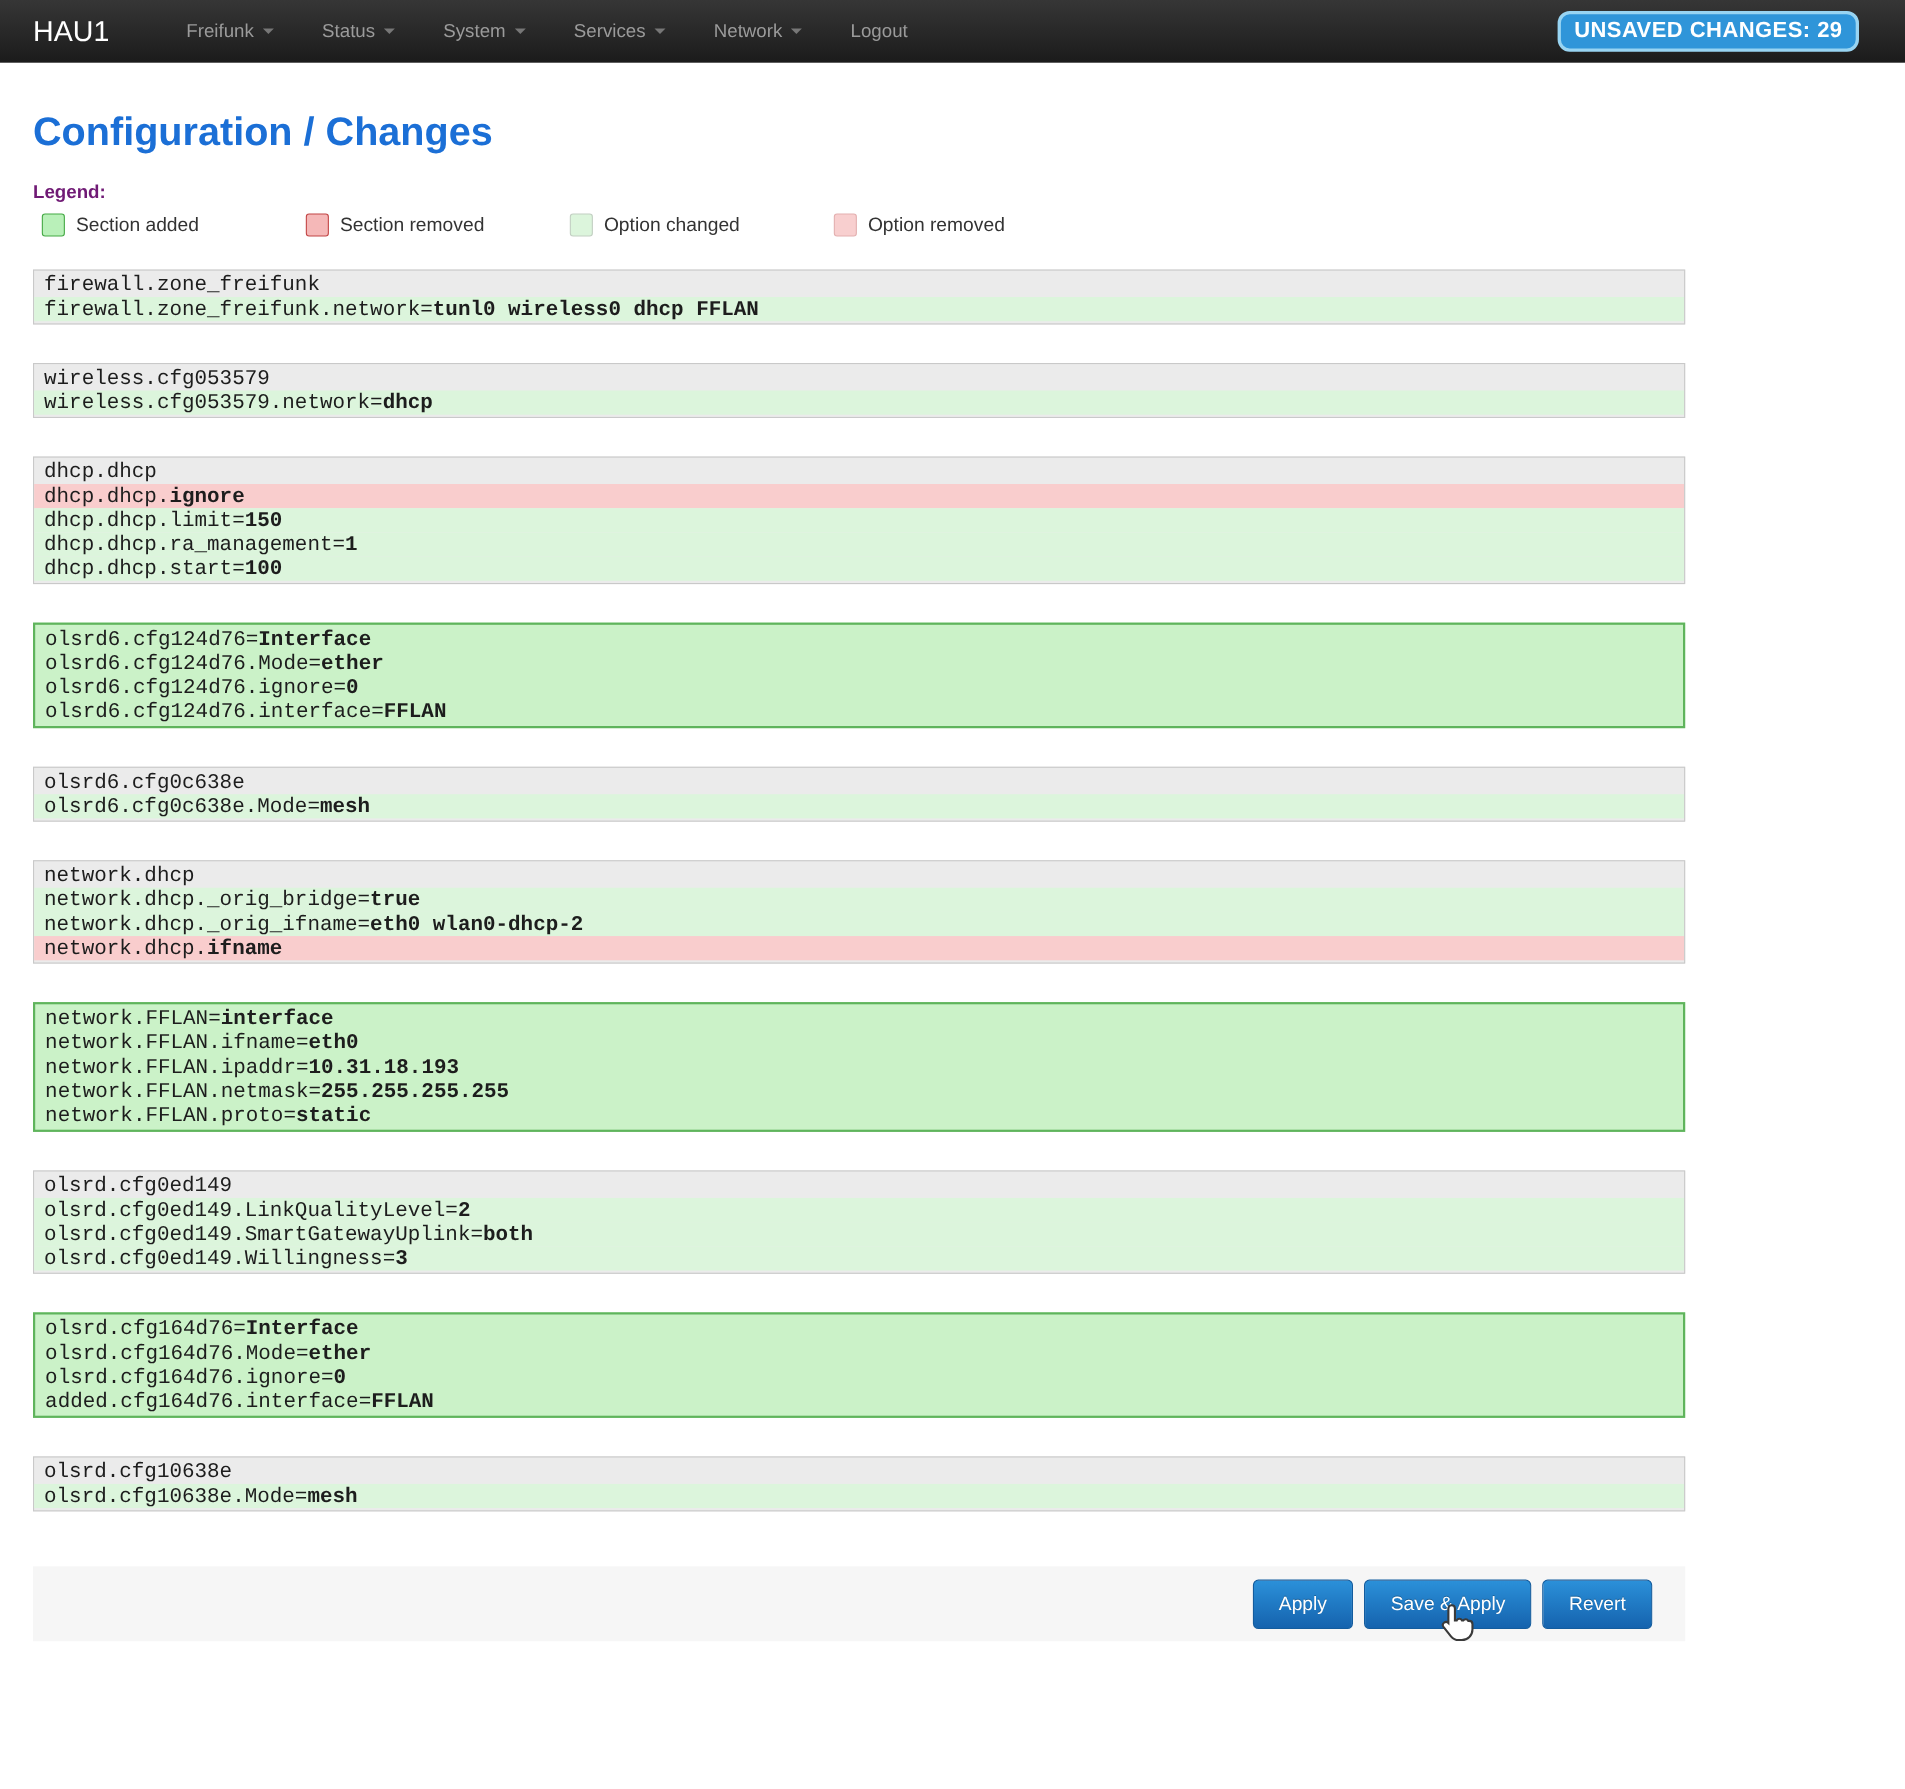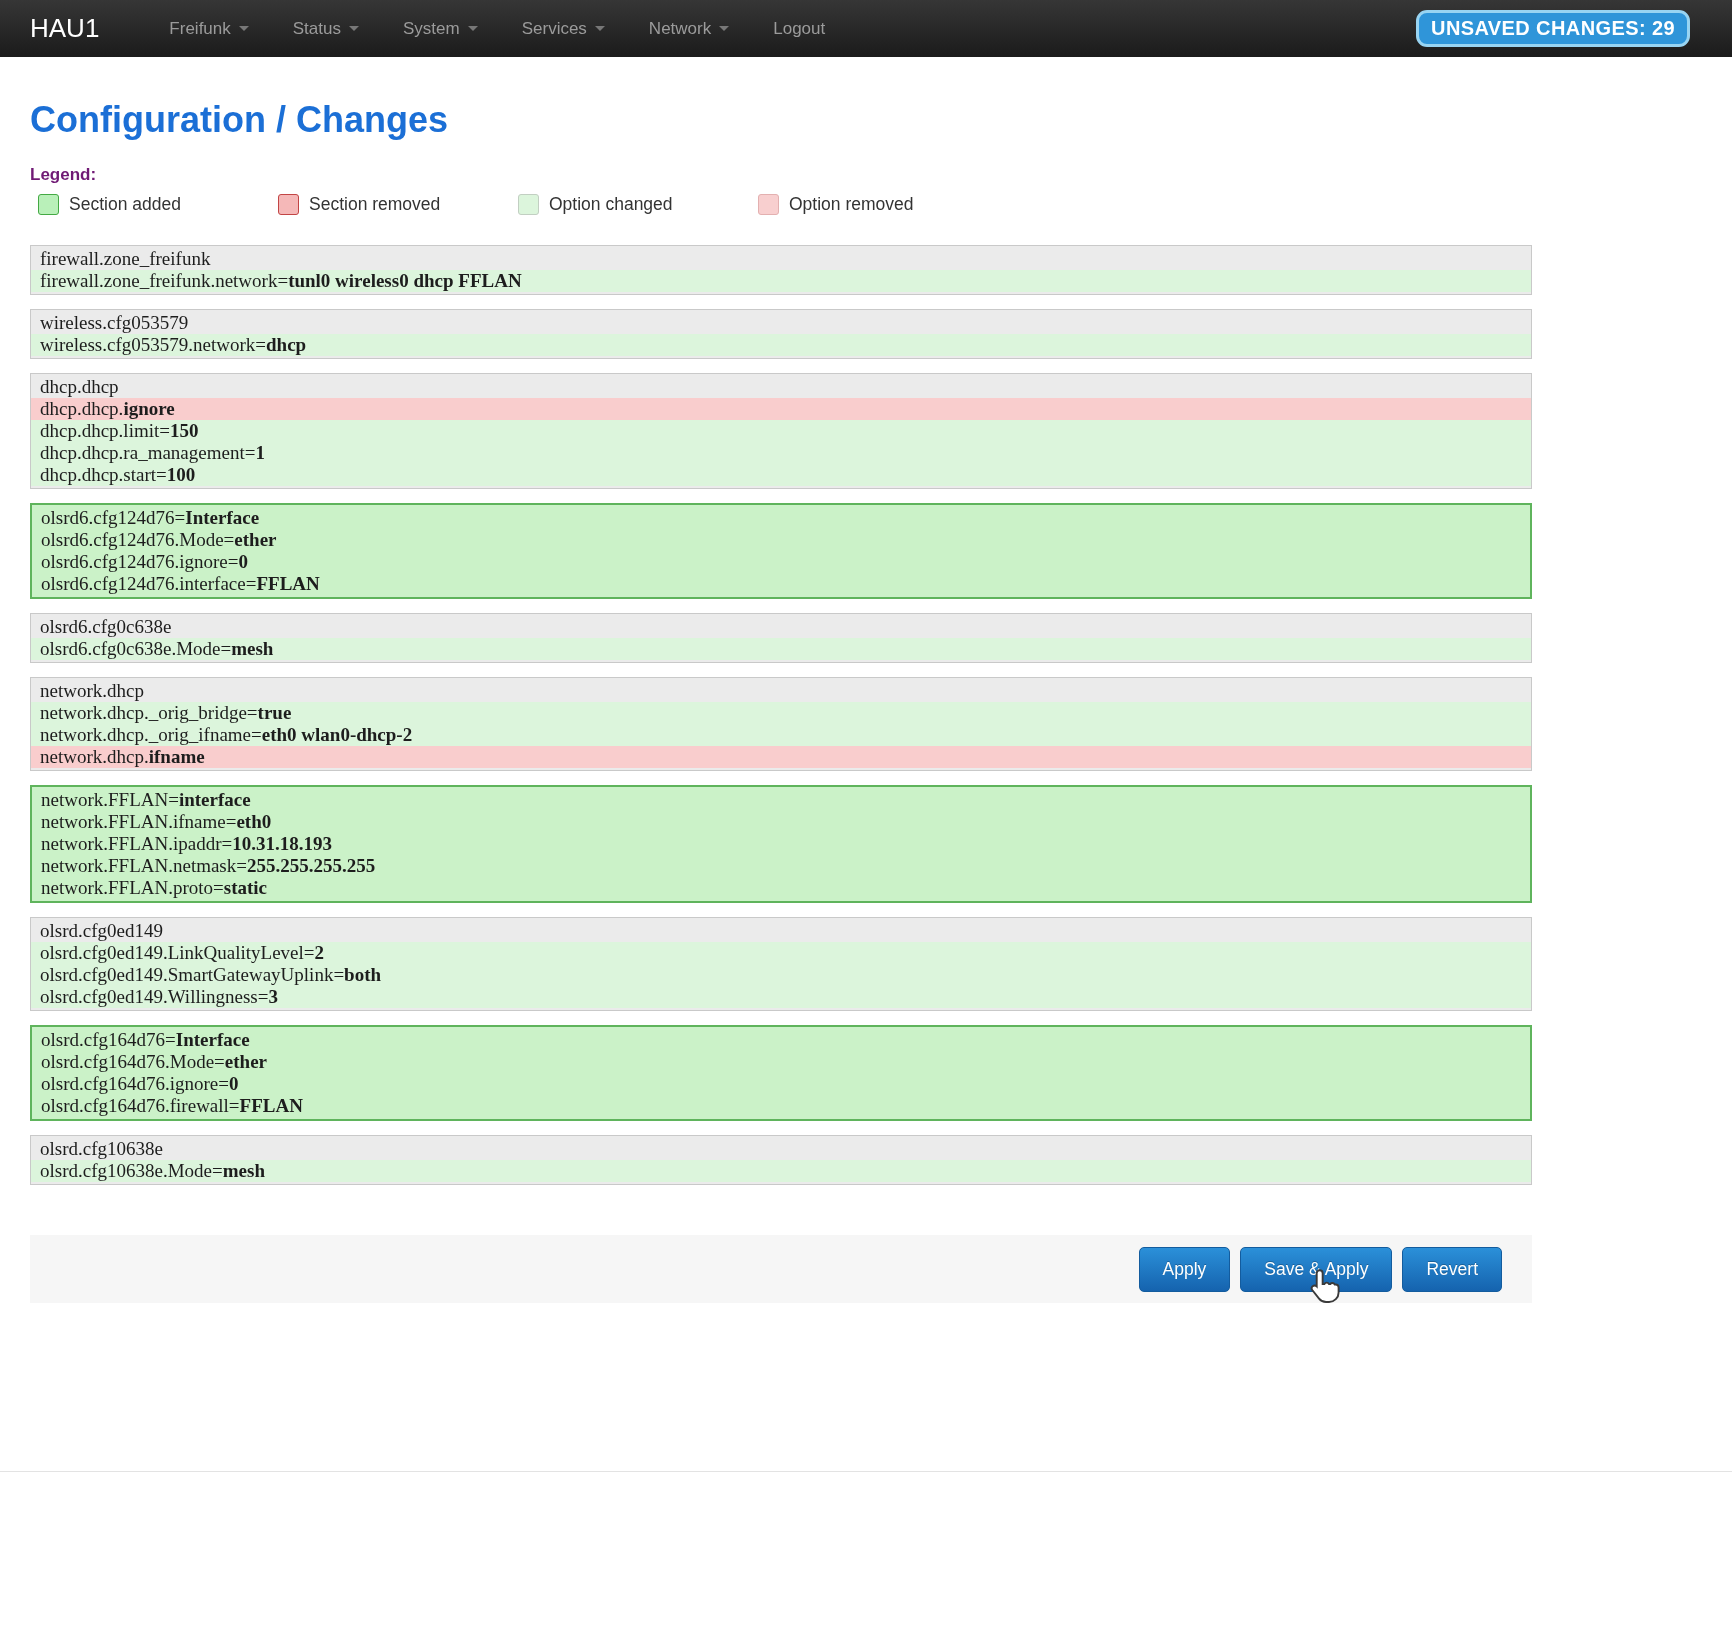--- a/index.html
+++ b/index.html
@@ -33,22 +33,22 @@
   
   .container { width:1502px; margin-left:30px; }
   h1 { color:var(--accent_blue,#1b6fd6); font-size:36px; font-weight:bold; margin:42px 0 24px; }
   .legend-title { font-weight:bold; font-size:17px; color:#701a75; margin:0 0 9px; }
   .legend-row { display:flex; padding-left:8px; margin-bottom:30px; }
   .legend-item { width:240px; display:flex; align-items:flex-end; font-size:17.5px; color:#333; }
   .swatch { width:21px; height:21px; border-radius:3px; margin-right:10px; border:1px solid transparent; }
   
   .code-block {
     border:1px solid var(--block_border,#c9c9c9); background:var(--block_bg,#ebebeb);
-    font-family:Liberation Serif, serif; font-size:19px; line-height:22px;
-    color:#1d1d1d; margin-bottom:14px; padding:2px 0; overflow:hidden;
+    font-family:Liberation Mono, monospace; font-size:19px; line-height:22px;
+    color:#1d1d1d; margin-bottom:35px; padding:2px 0; overflow:hidden;
   }
   .code-block.added {
     background:var(--section_added_bg,#cbf2c8);
     border:2px solid var(--section_added_border,#5fb45c);
   }
   .line { padding:0 9px; white-space:pre; }
   .line.chg { background:var(--option_changed_bg,#dcf5dc); }
   .line.rm  { background:var(--option_removed_bg,#f9cdcd); }
   .line strong { font-weight:bold; }
   
@@ -147,21 +147,21 @@
       <div class="code-block">
         <div class="line hdr"><span>olsrd.cfg0ed149</span></div>
         <div class="line chg"><span>olsrd.cfg0ed149.LinkQualityLevel=</span><strong>2</strong></div>
         <div class="line chg"><span>olsrd.cfg0ed149.SmartGatewayUplink=</span><strong>both</strong></div>
         <div class="line chg"><span>olsrd.cfg0ed149.Willingness=</span><strong>3</strong></div>
       </div>
       <div class="code-block added">
         <div class="line add"><span>olsrd.cfg164d76=</span><strong>Interface</strong></div>
         <div class="line add"><span>olsrd.cfg164d76.Mode=</span><strong>ether</strong></div>
         <div class="line add"><span>olsrd.cfg164d76.ignore=</span><strong>0</strong></div>
-        <div class="line add"><span>olsrd.cfg164d76.firewall=</span><strong>FFLAN</strong></div>
+        <div class="line add"><span>added.cfg164d76.interface=</span><strong>FFLAN</strong></div>
       </div>
       <div class="code-block">
         <div class="line hdr"><span>olsrd.cfg10638e</span></div>
         <div class="line chg"><span>olsrd.cfg10638e.Mode=</span><strong>mesh</strong></div>
       </div>
     </div>
 
   <div class="footer-actions">
     <button class="btn">Apply</button>
     <button class="btn">

